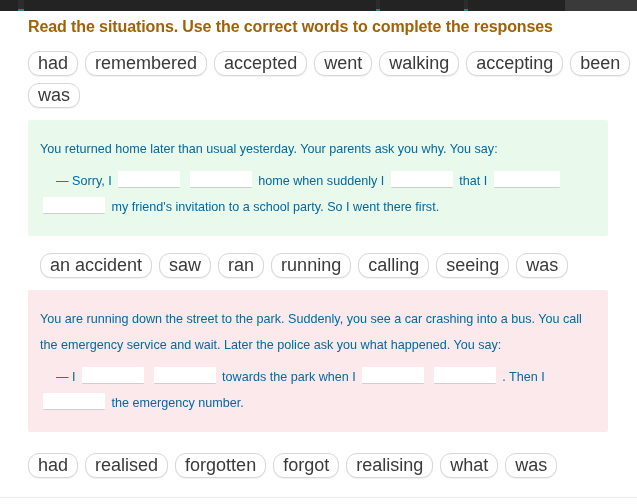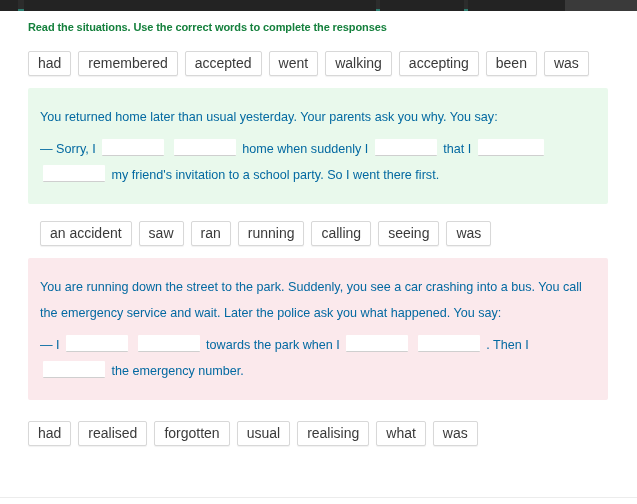--- a/index.html
+++ b/index.html
@@ -45,46 +45,46 @@
   
   #page {
     position: absolute;
     top: 13px; left: 0;
     width: 637px;
   }
 
   .task-heading {
     margin: 0;
     padding: 6px 0 0 28px;
-    font-size: 11px;
+    font-size: 16px;
     font-weight: bold;
-    color: #15803d;
+    color: #a16207;
     letter-spacing: -0.1px;
     line-height: 16px;
   }
 
   
   .word-bank {
     display: flex;
     flex-wrap: wrap;
     align-items: flex-start;
     padding: 0 0 0 28px;
     gap: 7px;
   }
   .word-bank.bank-1 { margin-top: 16px; }
   .word-bank.bank-2 { margin-top: 17px; padding-left: 40px; }
   .word-bank.bank-3 { margin-top: 21px; }
 
   .word-chip {
     display: inline-block;
     background: #ffffff;
     border: 1px solid #d8d8d8;
-    border-radius: 2px;
+    border-radius: 11px;
     padding: 4px 9px 5px 9px;
-    font-size: 14px;
+    font-size: 18px;
     color: #3a3a3a;
     line-height: 14px;
     white-space: nowrap;
     box-shadow: 0 1px 1px rgba(0,0,0,0.06);
     cursor: pointer;
     user-select: none;
   }
 
   
   .situation {
@@ -112,21 +112,21 @@
     background: #ffffff;
     border: none;
     border-bottom: 1px solid #cfcfcf;
     border-radius: 1px;
     margin: 0 3px;
     box-sizing: border-box;
     cursor: text;
   }
   .blank.wide { width: 66px; }
 
-  .em-dash { letter-spacing: 0; }
+  .em-dash { letter-spacing: 0; margin-left: 16px; }
 
   .bottom-rule {
     position: absolute;
     left: 0; top: 497px;
     width: 637px;
     height: 1px;
     background: #ececec;
   }
 </style>
 </head>
@@ -192,21 +192,21 @@
       <span>. Then I</span>
       <span class="blank"></span>
       <span>the emergency number.</span>
     </p>
   </div>
 
   <div class="word-bank bank-3">
     <span class="word-chip">had</span>
     <span class="word-chip">realised</span>
     <span class="word-chip">forgotten</span>
-    <span class="word-chip">usual</span>
+    <span class="word-chip">forgot</span>
     <span class="word-chip">realising</span>
     <span class="word-chip">what</span>
     <span class="word-chip">was</span>
   </div>
 
 </div>
 
 <div class="bottom-rule"></div>
 
 </body></html>

